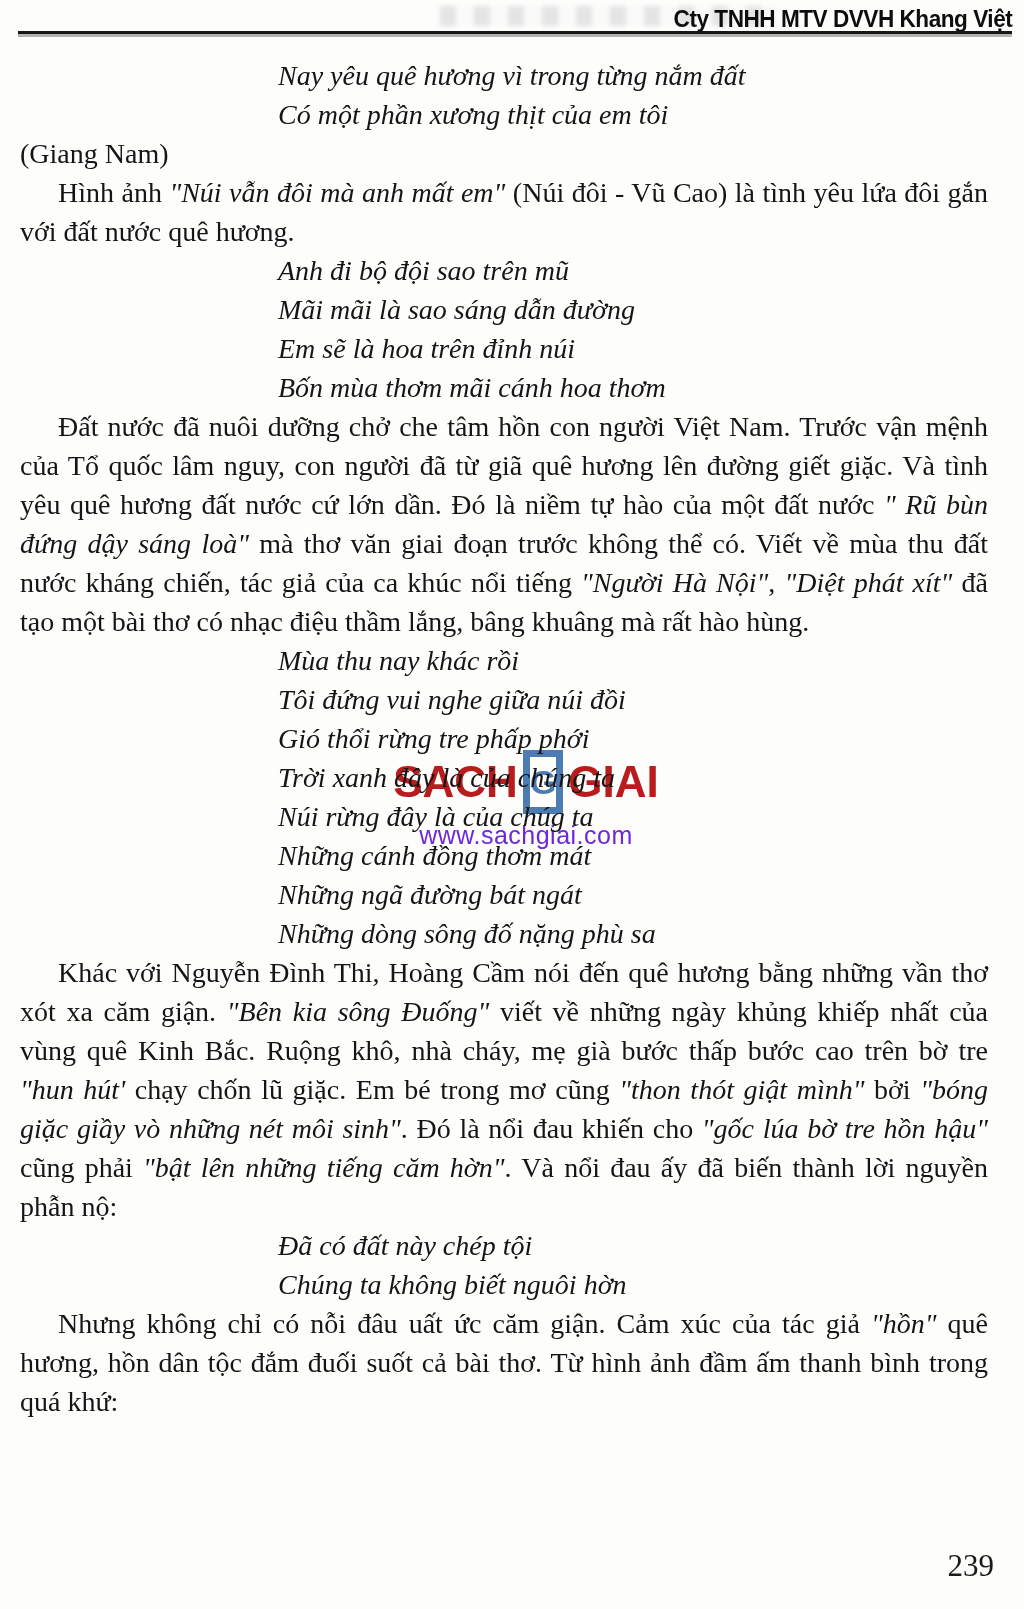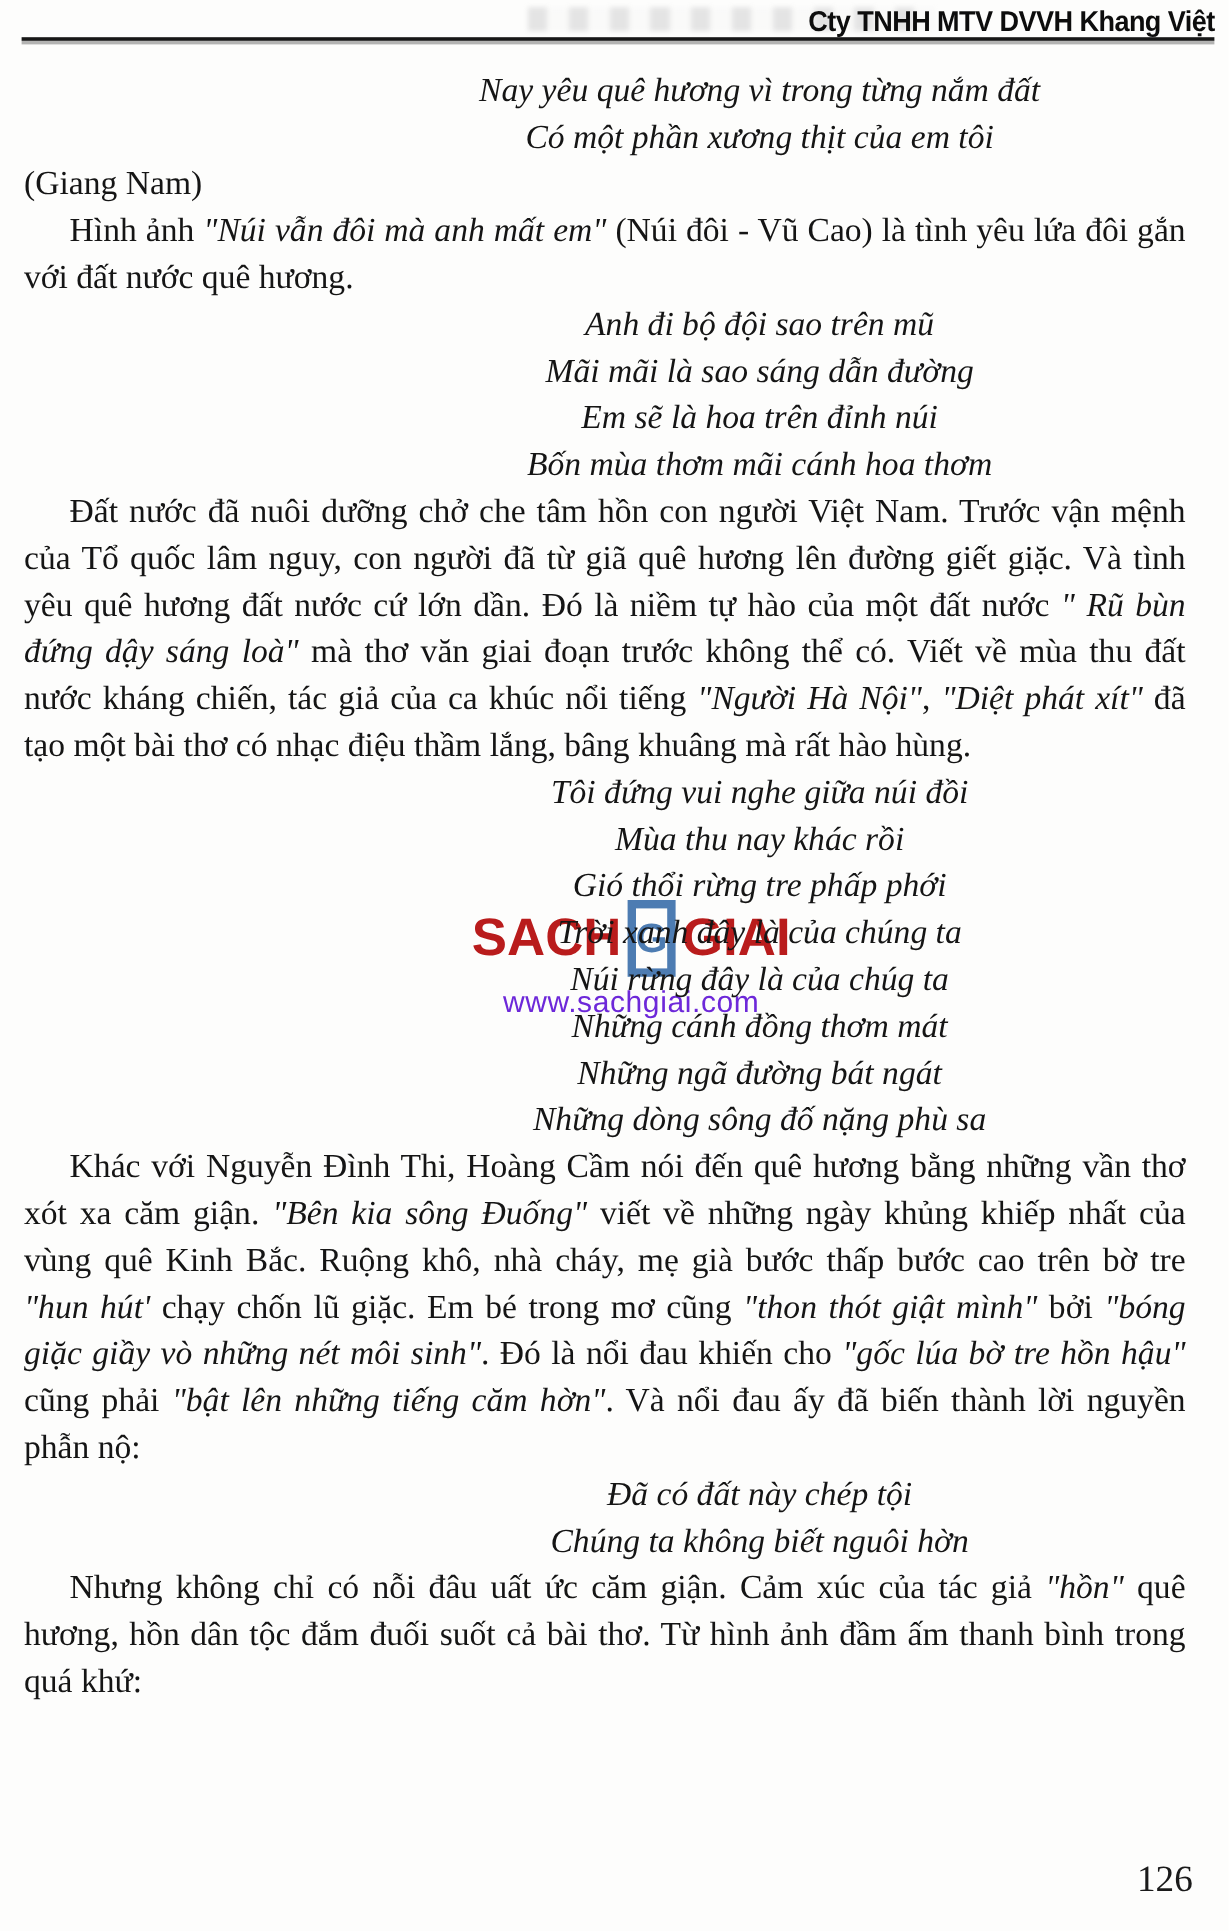--- a/index.html
+++ b/index.html
@@ -56,21 +56,21 @@
     font-size:25px; color:#6d28d9; letter-spacing:0.5px;
   }
   
   .content {
     position:absolute; top:56px; left:20px; width:968px;
     font-size:28px; line-height:39px; z-index:1;
   }
   .para { margin:0; text-align:justify; text-indent:38px; }
   .para em { font-style:italic; }
   .verse { margin:0 0 0 258px; font-style:italic; }
-  .verse-line { white-space:nowrap;text-align:center; }
+  .verse-line { white-space:nowrap; }
   .attribution { font-style:normal; }
   .page-number {
     position:absolute; top:1548px; right:30px;
     font-size:31px; color:#1a1a1a; z-index:1;
   }
 </style>
 </head>
 <body>
 
 <div class="page">
@@ -100,31 +100,31 @@
       <div class="attribution">(Giang Nam)</div>
       <p class="para"><span>Hình ảnh </span><em>"Núi vẫn đôi mà anh mất em"</em><span> (Núi đôi - Vũ Cao) là tình yêu lứa đôi gắn với đất nước quê hương.</span></p>
       <div class="verse">
         <div class="verse-line">Anh đi bộ đội sao trên mũ</div>
         <div class="verse-line">Mãi mãi là sao sáng dẫn đường</div>
         <div class="verse-line">Em sẽ là hoa trên đỉnh núi</div>
         <div class="verse-line">Bốn mùa thơm mãi cánh hoa thơm</div>
       </div>
       <p class="para"><span>Đất nước đã nuôi dưỡng chở che tâm hồn con người Việt Nam. Trước vận mệnh của Tổ quốc lâm nguy, con người đã từ giã quê hương lên đường giết giặc. Và tình yêu quê hương đất nước cứ lớn dần. Đó là niềm tự hào của một đất nước </span><em>" Rũ bùn đứng dậy sáng loà"</em><span> mà thơ văn giai đoạn trước không thể có. Viết về mùa thu đất nước kháng chiến, tác giả của ca khúc nổi tiếng </span><em>"Người Hà Nội"</em><span>, </span><em>"Diệt phát xít"</em><span> đã tạo một bài thơ có nhạc điệu thầm lắng, bâng khuâng mà rất hào hùng.</span></p>
       <div class="verse">
+        <div class="verse-line">Mùa thu nay khác rồi</div>
         <div class="verse-line">Tôi đứng vui nghe giữa núi đồi</div>
-        <div class="verse-line">Mùa thu nay khác rồi</div>
         <div class="verse-line">Gió thổi rừng tre phấp phới</div>
         <div class="verse-line">Trời xanh đây là của chúng ta</div>
         <div class="verse-line">Núi rừng đây là của chúg ta</div>
         <div class="verse-line">Những cánh đồng thơm mát</div>
         <div class="verse-line">Những ngã đường bát ngát</div>
         <div class="verse-line">Những dòng sông đố nặng phù sa</div>
       </div>
       <p class="para"><span>Khác với Nguyễn Đình Thi, Hoàng Cầm nói đến quê hương bằng những vần thơ xót xa căm giận. </span><em>"Bên kia sông Đuống"</em><span> viết về những ngày khủng khiếp nhất của vùng quê Kinh Bắc. Ruộng khô, nhà cháy, mẹ già bước thấp bước cao trên bờ tre </span><em>"hun hút'</em><span> chạy chốn lũ giặc. Em bé trong mơ cũng </span><em>"thon thót giật mình"</em><span> bởi </span><em>"bóng giặc giầy vò những nét môi sinh"</em><span>. Đó là nổi đau khiến cho </span><em>"gốc lúa bờ tre hồn hậu"</em><span> cũng phải </span><em>"bật lên những tiếng căm hờn"</em><span>. Và nổi đau ấy đã biến thành lời nguyền phẫn nộ:</span></p>
       <div class="verse">
         <div class="verse-line">Đã có đất này chép tội</div>
         <div class="verse-line">Chúng ta không biết nguôi hờn</div>
       </div>
       <p class="para"><span>Nhưng không chỉ có nỗi đâu uất ức căm giận. Cảm xúc của tác giả </span><em>"hồn"</em><span> quê hương, hồn dân tộc đắm đuối suốt cả bài thơ. Từ hình ảnh đầm ấm thanh bình trong quá khứ:</span></p>
     </main>
 
-  <div class="page-number">126</div>
+  <div class="page-number">239</div>
 </div>
 
 </body></html>

